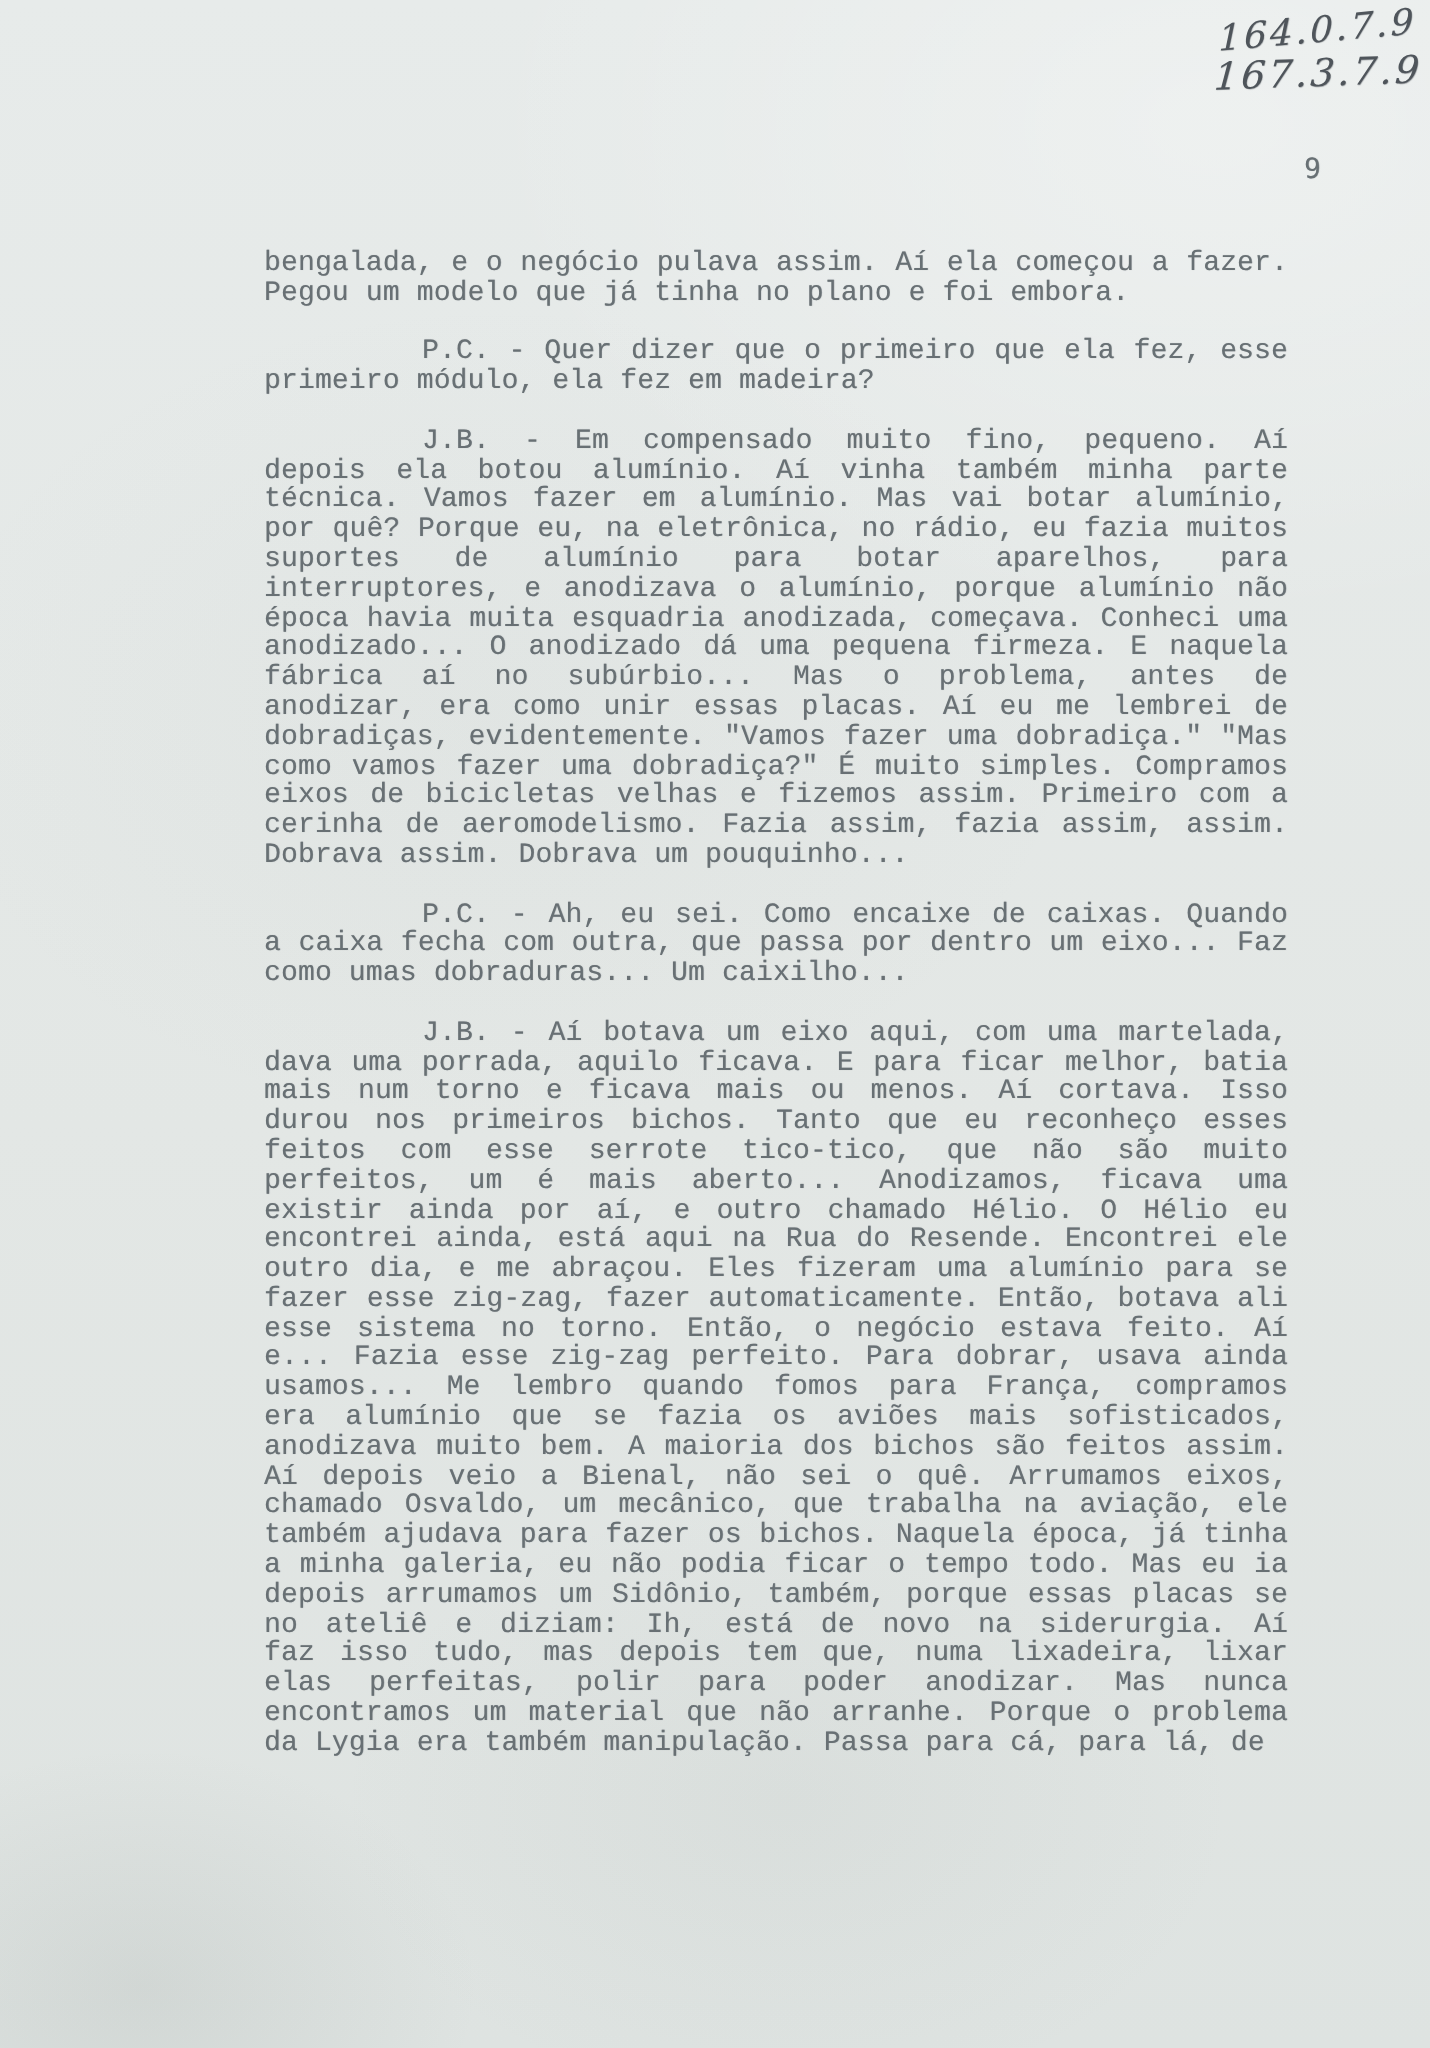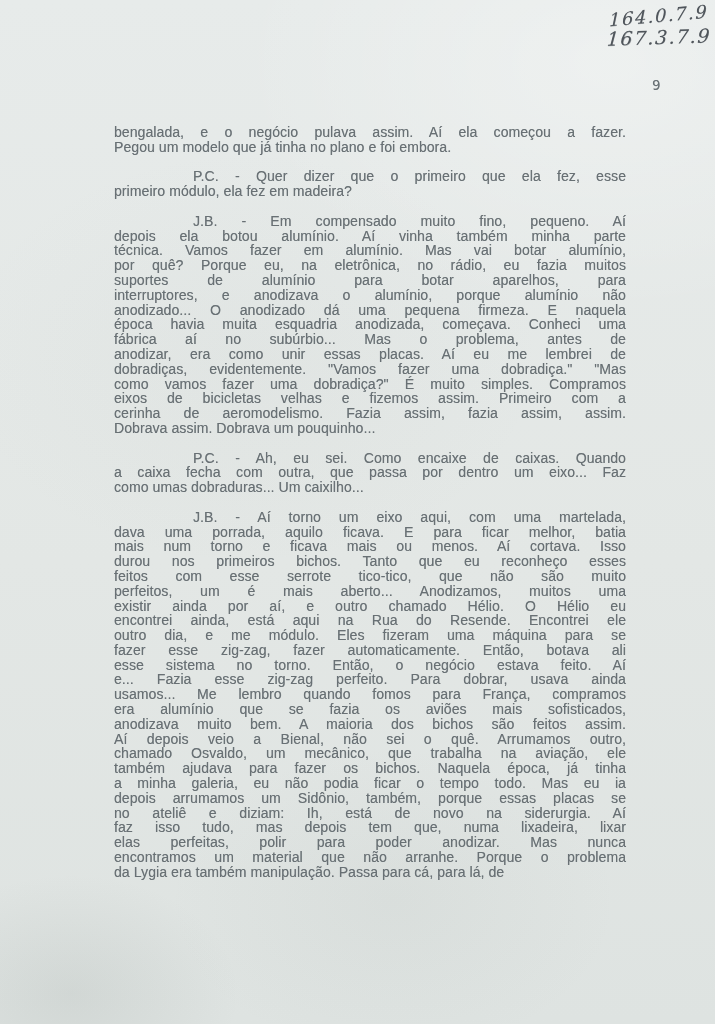--- a/index.html
+++ b/index.html
@@ -11,22 +11,22 @@
     position:absolute;inset:0;
     background:
       radial-gradient(240px 170px at 10% 97%, rgba(115,125,120,0.12), transparent 70%),
       radial-gradient(320px 220px at 55% 88%, rgba(135,145,140,0.07), transparent 70%),
       radial-gradient(500px 340px at 85% 6%,  rgba(255,255,255,0.30), transparent 75%),
       radial-gradient(420px 300px at 35% 35%, rgba(150,160,155,0.05), transparent 70%),
       linear-gradient(180deg,#e7ebea 0%,#e3e7e5 55%,#dee3e1 100%);
   }
   
   .text{
-    position:absolute;left:114px;top:125px;width:512px;
-    font-family:Liberation Sans, sans-serif;
+    position:absolute;left:132px;top:125px;width:512px;
+    font-family:Liberation Mono, monospace;
     font-size:14px;line-height:14.8px;
     letter-spacing:0.08px;
     color:#687074;
     text-shadow:0.2px 0.2px 0.35px rgba(104,112,116,0.55);
   }
   .para + .para{margin-top:14.8px;}
   .tline{white-space:normal;}
   .tline.jfy{text-align:justify;text-align-last:justify;}
   .tline.ind{text-indent:79px;}
   
@@ -64,52 +64,52 @@
         <div class="tline jfy ind">P.C. - Quer dizer que o primeiro que ela fez, esse</div>
         <div class="tline">primeiro módulo, ela fez em madeira?</div>
       </div>
       <div class="para">
         <div class="tline jfy ind">J.B. - Em compensado muito fino, pequeno. Aí</div>
         <div class="tline jfy">depois ela botou alumínio. Aí vinha também minha parte</div>
         <div class="tline jfy">técnica. Vamos fazer em alumínio. Mas vai botar alumínio,</div>
         <div class="tline jfy">por quê? Porque eu, na eletrônica, no rádio, eu fazia muitos</div>
         <div class="tline jfy">suportes de alumínio para botar aparelhos, para</div>
         <div class="tline jfy">interruptores, e anodizava o alumínio, porque alumínio não</div>
+        <div class="tline jfy">época havia muita esquadria anodizada, começava. Conheci uma</div>
         <div class="tline jfy">anodizado... O anodizado dá uma pequena firmeza. E naquela</div>
-        <div class="tline jfy">época havia muita esquadria anodizada, começava. Conheci uma</div>
         <div class="tline jfy">fábrica aí no subúrbio... Mas o problema, antes de</div>
         <div class="tline jfy">anodizar, era como unir essas placas. Aí eu me lembrei de</div>
         <div class="tline jfy">dobradiças, evidentemente. "Vamos fazer uma dobradiça." "Mas</div>
         <div class="tline jfy">como vamos fazer uma dobradiça?" É muito simples. Compramos</div>
         <div class="tline jfy">eixos de bicicletas velhas e fizemos assim. Primeiro com a</div>
         <div class="tline jfy">cerinha de aeromodelismo. Fazia assim, fazia assim, assim.</div>
         <div class="tline">Dobrava assim. Dobrava um pouquinho...</div>
       </div>
       <div class="para">
         <div class="tline jfy ind">P.C. - Ah, eu sei. Como encaixe de caixas. Quando</div>
         <div class="tline jfy">a caixa fecha com outra, que passa por dentro um eixo... Faz</div>
         <div class="tline">como umas dobraduras... Um caixilho...</div>
       </div>
       <div class="para">
-        <div class="tline jfy ind">J.B. - Aí torno um eixo aqui, com uma martelada,</div>
+        <div class="tline jfy ind">J.B. - Aí botava um eixo aqui, com uma martelada,</div>
         <div class="tline jfy">dava uma porrada, aquilo ficava. E para ficar melhor, batia</div>
         <div class="tline jfy">mais num torno e ficava mais ou menos. Aí cortava. Isso</div>
         <div class="tline jfy">durou nos primeiros bichos. Tanto que eu reconheço esses</div>
         <div class="tline jfy">feitos com esse serrote tico-tico, que não são muito</div>
-        <div class="tline jfy">perfeitos, um é mais aberto... Anodizamos, muitos uma</div>
+        <div class="tline jfy">perfeitos, um é mais aberto... Anodizamos, ficava uma</div>
         <div class="tline jfy">existir ainda por aí, e outro chamado Hélio. O Hélio eu</div>
         <div class="tline jfy">encontrei ainda, está aqui na Rua do Resende. Encontrei ele</div>
-        <div class="tline jfy">outro dia, e me módulo. Eles fizeram uma máquina para se</div>
+        <div class="tline jfy">outro dia, e me abraçou. Eles fizeram uma alumínio para se</div>
         <div class="tline jfy">fazer esse zig-zag, fazer automaticamente. Então, botava ali</div>
         <div class="tline jfy">esse sistema no torno. Então, o negócio estava feito. Aí</div>
         <div class="tline jfy">e... Fazia esse zig-zag perfeito. Para dobrar, usava ainda</div>
         <div class="tline jfy">usamos... Me lembro quando fomos para França, compramos</div>
         <div class="tline jfy">era alumínio que se fazia os aviões mais sofisticados,</div>
         <div class="tline jfy">anodizava muito bem. A maioria dos bichos são feitos assim.</div>
-        <div class="tline jfy">Aí depois veio a Bienal, não sei o quê. Arrumamos outro,</div>
+        <div class="tline jfy">Aí depois veio a Bienal, não sei o quê. Arrumamos eixos,</div>
         <div class="tline jfy">chamado Osvaldo, um mecânico, que trabalha na aviação, ele</div>
         <div class="tline jfy">também ajudava para fazer os bichos. Naquela época, já tinha</div>
         <div class="tline jfy">a minha galeria, eu não podia ficar o tempo todo. Mas eu ia</div>
         <div class="tline jfy">depois arrumamos um Sidônio, também, porque essas placas se</div>
         <div class="tline jfy">no ateliê e diziam: Ih, está de novo na siderurgia. Aí</div>
         <div class="tline jfy">faz isso tudo, mas depois tem que, numa lixadeira, lixar</div>
         <div class="tline jfy">elas perfeitas, polir para poder anodizar. Mas nunca</div>
         <div class="tline jfy">encontramos um material que não arranhe. Porque o problema</div>
         <div class="tline">da Lygia era também manipulação. Passa para cá, para lá, de</div>
       </div>

